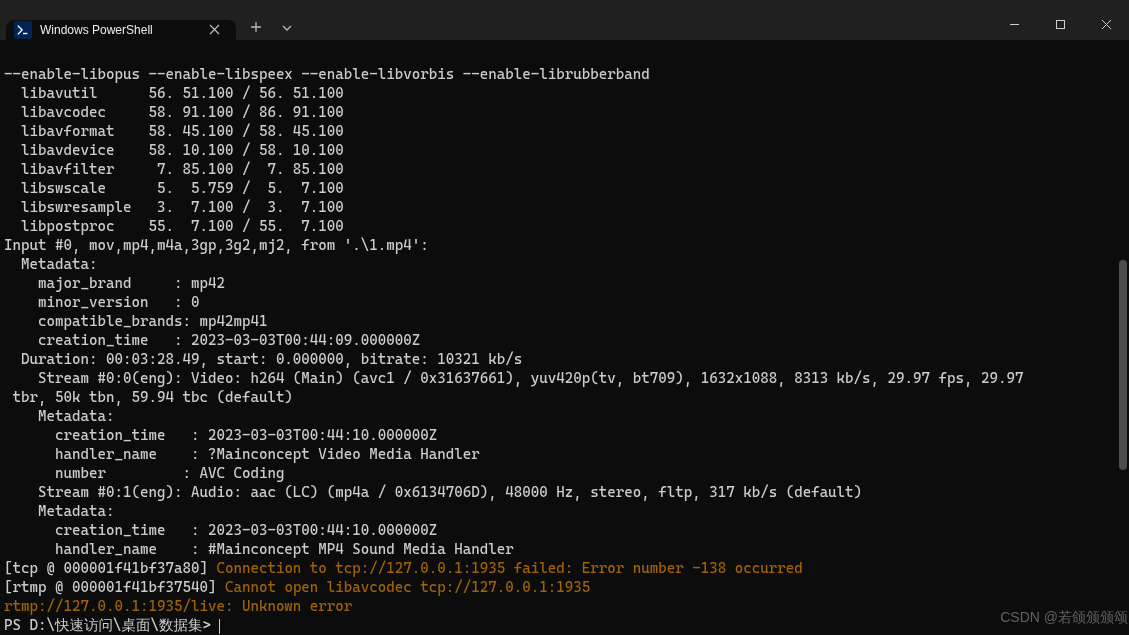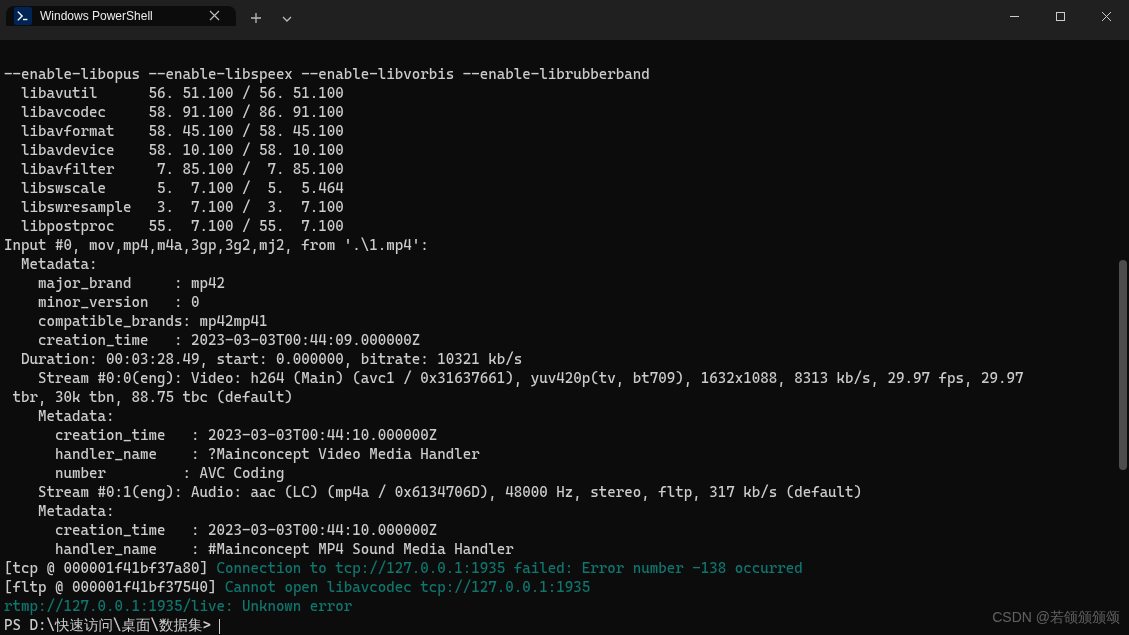--- a/index.html
+++ b/index.html
@@ -1,33 +1,33 @@
 <!DOCTYPE html>
 <html><head>
 <meta charset="utf-8">
 <style>
   * { margin: 0; padding: 0; box-sizing: border-box; }
   html, body { width: 1129px; height: 635px; overflow: hidden; font-family: 'Segoe UI', Tahoma, sans-serif; }
   body { background: #0c0c0c; position: relative; }
-  .title-bar { height: 40px; background: #202020; display: flex; align-items: flex-start; }
+  .title-bar { height: 40px; background: #202020; display: flex; align-items: flex-end; }
   .tab { display: flex; align-items: center; background: #0c0c0c; border-radius: 8px 8px 0 0; padding: 0 10px 0 8px; margin-top: 6px; margin-left: 6px; min-width: 230px; gap: 8px; }
   .tab-icon { width: 18px; height: 18px; background: #012456; display: flex; align-items: center; justify-content: center; color: #fff; font-size: 11px; border-radius: 2px; }
   .tab-icon svg { width: 14px; height: 14px; }
   .tab-title { color: #ececec; font-size: 12px; flex: 1; }
   .tab-close { color: #bbb; font-size: 14px; padding: 2px 6px; border-radius: 3px; cursor: pointer; }
   .tab-actions { display: flex; align-items: center; gap: 4px; margin-left: 6px; padding-top: 6px; }
   .tab-action-btn { color: #bbb; font-size: 15px; padding: 4px 8px; border-radius: 3px; cursor: pointer; }
   .spacer { flex: 1; }
   .win-controls { display: flex; }
   .win-btn { width: 46px; height: 32px; display: flex; align-items: center; justify-content: center; color: #ccc; cursor: pointer; }
   .win-btn svg { width: 11px; height: 11px; }
   .terminal { padding: 6px 0 0 4px; height: calc(100% - 40px); color: #cccccc; font-family: 'Cascadia Mono','Consolas',monospace; font-size: 14.5px; line-height: 19px; white-space: pre; position: relative; }
   .scrollbar { position: absolute; right: 2px; top: 220px; width: 8px; height: 210px; background: #4d4d4d; border-radius: 4px; }
-  .err { color: #0f766e; }
-  .watermark { position: absolute; right: 9px; bottom: 8px; color: rgba(200,200,200,0.45); font-size: 14px; font-family: sans-serif; }
+  .err { color: #a16207; }
+  .watermark { position: absolute; right: 1px; bottom: 8px; color: rgba(200,200,200,0.45); font-size: 14px; font-family: sans-serif; }
   .cursor { display: inline-block; width: 1px; height: 15px; background: #ccc; vertical-align: middle; }
 </style>
 </head>
 <body>
 
 <div class="title-bar">
   <div class="tab">
     <span class="tab-icon">
       <svg viewBox="0 0 16 16">
           <path d="M2 3 L7 8 L2 13" stroke="#fff" stroke-width="1.6" fill="none"></path>
@@ -73,40 +73,40 @@
   </div>
 </div>
 
 <div class="terminal">
 <span>--enable-libopus --enable-libspeex --enable-libvorbis --enable-librubberband</span>
 <span>  libavutil      56. 51.100 / 56. 51.100</span>
 <span>  libavcodec     58. 91.100 / 86. 91.100</span>
 <span>  libavformat    58. 45.100 / 58. 45.100</span>
 <span>  libavdevice    58. 10.100 / 58. 10.100</span>
 <span>  libavfilter     7. 85.100 /  7. 85.100</span>
-<span>  libswscale      5.  7.100 /  5.  5.464</span>
+<span>  libswscale      5.  5.759 /  5.  7.100</span>
 <span>  libswresample   3.  7.100 /  3.  7.100</span>
 <span>  libpostproc    55.  7.100 / 55.  7.100</span>
 <span>Input #0, mov,mp4,m4a,3gp,3g2,mj2, from '.\1.mp4':</span>
 <span>  Metadata:</span>
 <span>    major_brand     : mp42</span>
 <span>    minor_version   : 0</span>
 <span>    compatible_brands: mp42mp41</span>
 <span>    creation_time   : 2023-03-03T00:44:09.000000Z</span>
 <span>  Duration: 00:03:28.49, start: 0.000000, bitrate: 10321 kb/s</span>
 <span>    Stream #0:0(eng): Video: h264 (Main) (avc1 / 0x31637661), yuv420p(tv, bt709), 1632x1088, 8313 kb/s, 29.97 fps, 29.97</span>
-<span> tbr, 30k tbn, 88.75 tbc (default)</span>
+<span> tbr, 50k tbn, 59.94 tbc (default)</span>
 <span>    Metadata:</span>
 <span>      creation_time   : 2023-03-03T00:44:10.000000Z</span>
 <span>      handler_name    : ?Mainconcept Video Media Handler</span>
 <span>      number         : AVC Coding</span>
 <span>    Stream #0:1(eng): Audio: aac (LC) (mp4a / 0x6134706D), 48000 Hz, stereo, fltp, 317 kb/s (default)</span>
 <span>    Metadata:</span>
 <span>      creation_time   : 2023-03-03T00:44:10.000000Z</span>
 <span>      handler_name    : #Mainconcept MP4 Sound Media Handler</span>
 <span><span>[tcp @ 000001f41bf37a80] </span><span class="err">Connection to tcp://127.0.0.1:1935 failed: Error number -138 occurred</span></span>
-<span><span>[fltp @ 000001f41bf37540] </span><span class="err">Cannot open libavcodec tcp://127.0.0.1:1935</span></span>
+<span><span>[rtmp @ 000001f41bf37540] </span><span class="err">Cannot open libavcodec tcp://127.0.0.1:1935</span></span>
 <span class="err">rtmp://127.0.0.1:1935/live: Unknown error</span>
 <span><span>PS D:\快速访问\桌面\数据集&gt; </span><span class="cursor"></span></span>
   <div class="scrollbar"></div>
 </div>
 
 <div class="watermark">CSDN @若颌颁颁颂</div>
 
 </body></html>

